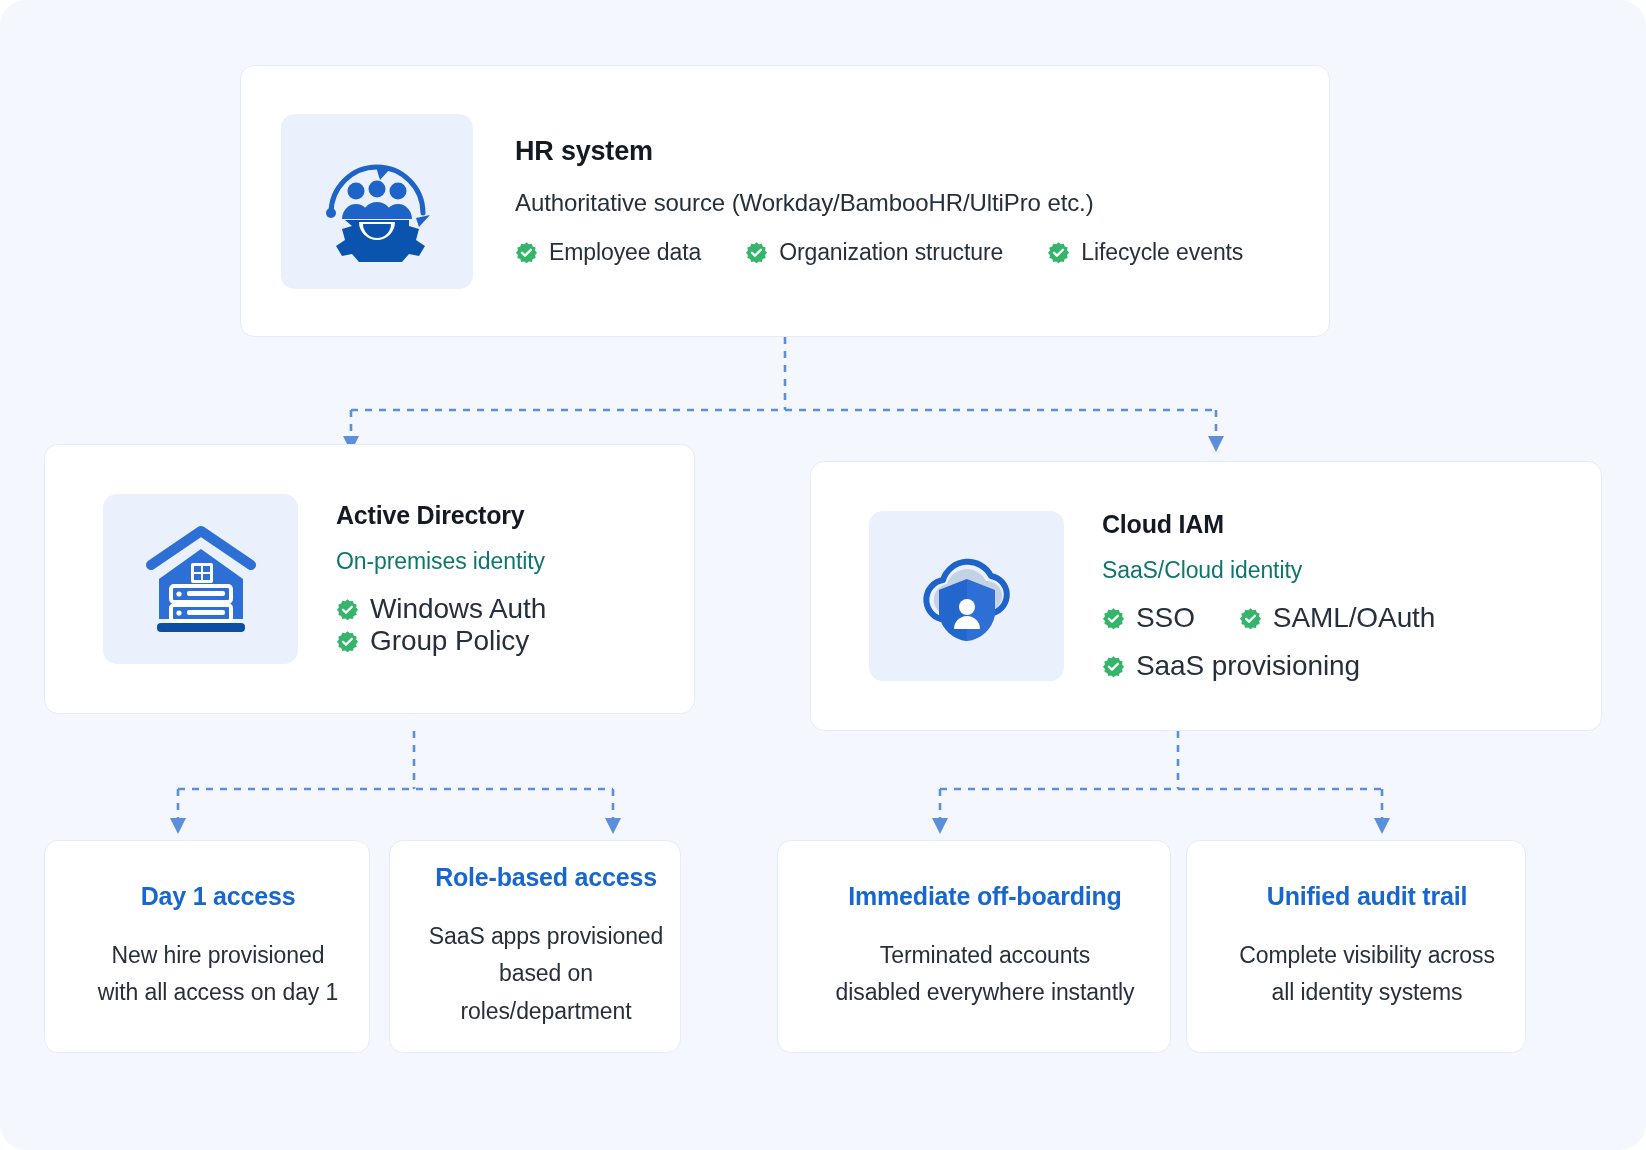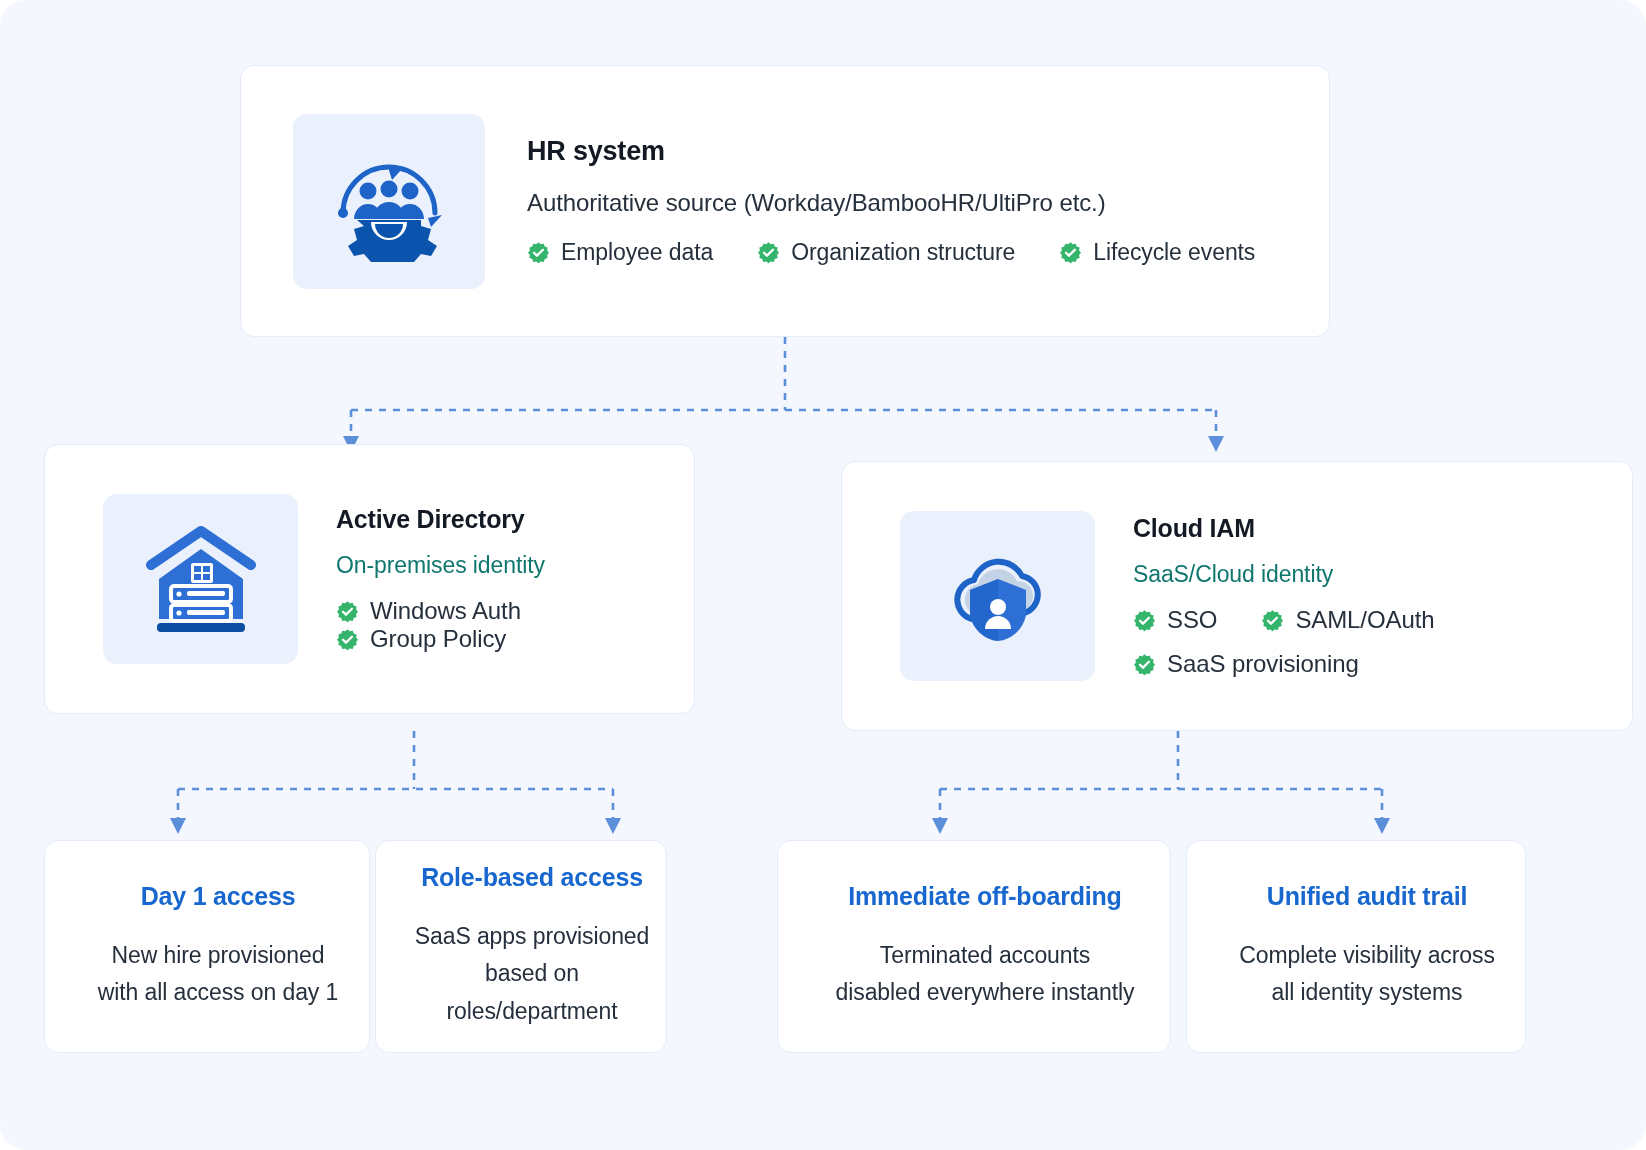--- a/index.html
+++ b/index.html
@@ -32,21 +32,21 @@
   }
 
   
   #hr-card {
     left: 240px;
     top: 65px;
     width: 1090px;
     height: 272px;
     display: flex;
     align-items: center;
-    padding-left: 52px;
+    padding-left: 40px;
   }
   .icon-tile {
     background: #EAF1FD;
     border-radius: 14px;
     flex: 0 0 auto;
     display: flex;
     align-items: center;
     justify-content: center;
   }
   #hr-icon-tile { width: 192px; height: 175px; }
@@ -81,43 +81,43 @@
     font-size: 23px;
     color: #26303C;
     margin-left: 11px;
     letter-spacing: -0.1px;
   }
 
   
   #ad-card  { left: 44px;  top: 444px; width: 651px; height: 270px;
               display:flex; align-items:center; padding-left: 58px; }
   #iam-card { left: 810px; top: 461px; width: 792px; height: 270px;
-              display:flex; align-items:center; padding-left: 58px; margin-left: 31px; }
+              display:flex; align-items:center; padding-left: 58px; }
   .mid-icon-tile { width: 195px; height: 170px; }
   .mid-body { margin-left: 38px; }
   .mid-title { font-size: 25px; font-weight: bold; color:#131A24; letter-spacing:-0.2px; }
   .mid-sub   { font-size: 23px; color:#0f766e; margin-top: 18px; letter-spacing:-0.1px; }
   .mid-badges { margin-top: 18px; }
   .mid-badges .badge-row { margin-top: 0; }
   .mid-badges .badge-row + .badge-row { margin-top: 16px; }
-  .mid-badges .badge-txt { font-size: 24px; }
+  .mid-badges .badge-txt { font-size: 28px; }
 
   
   .outcome {
     top: 840px;
     height: 213px;
     display: flex;
     flex-direction: column;
     align-items: center;
     justify-content: center;
     text-align: center;
     padding-left: 22px;
   }
   #out-0 { left: 44px;   width: 326px; }
-  #out-1 { left: 375px;  width: 292px; }
+  #out-1 { left: 389px;  width: 292px; }
   #out-2 { left: 777px;  width: 394px; }
   #out-3 { left: 1186px; width: 340px; }
   .outcome-title {
     font-size: 25px;
     font-weight: bold;
     color: #1767CF;
     letter-spacing: -0.2px;
   }
   .outcome-desc {
     font-size: 23px;

